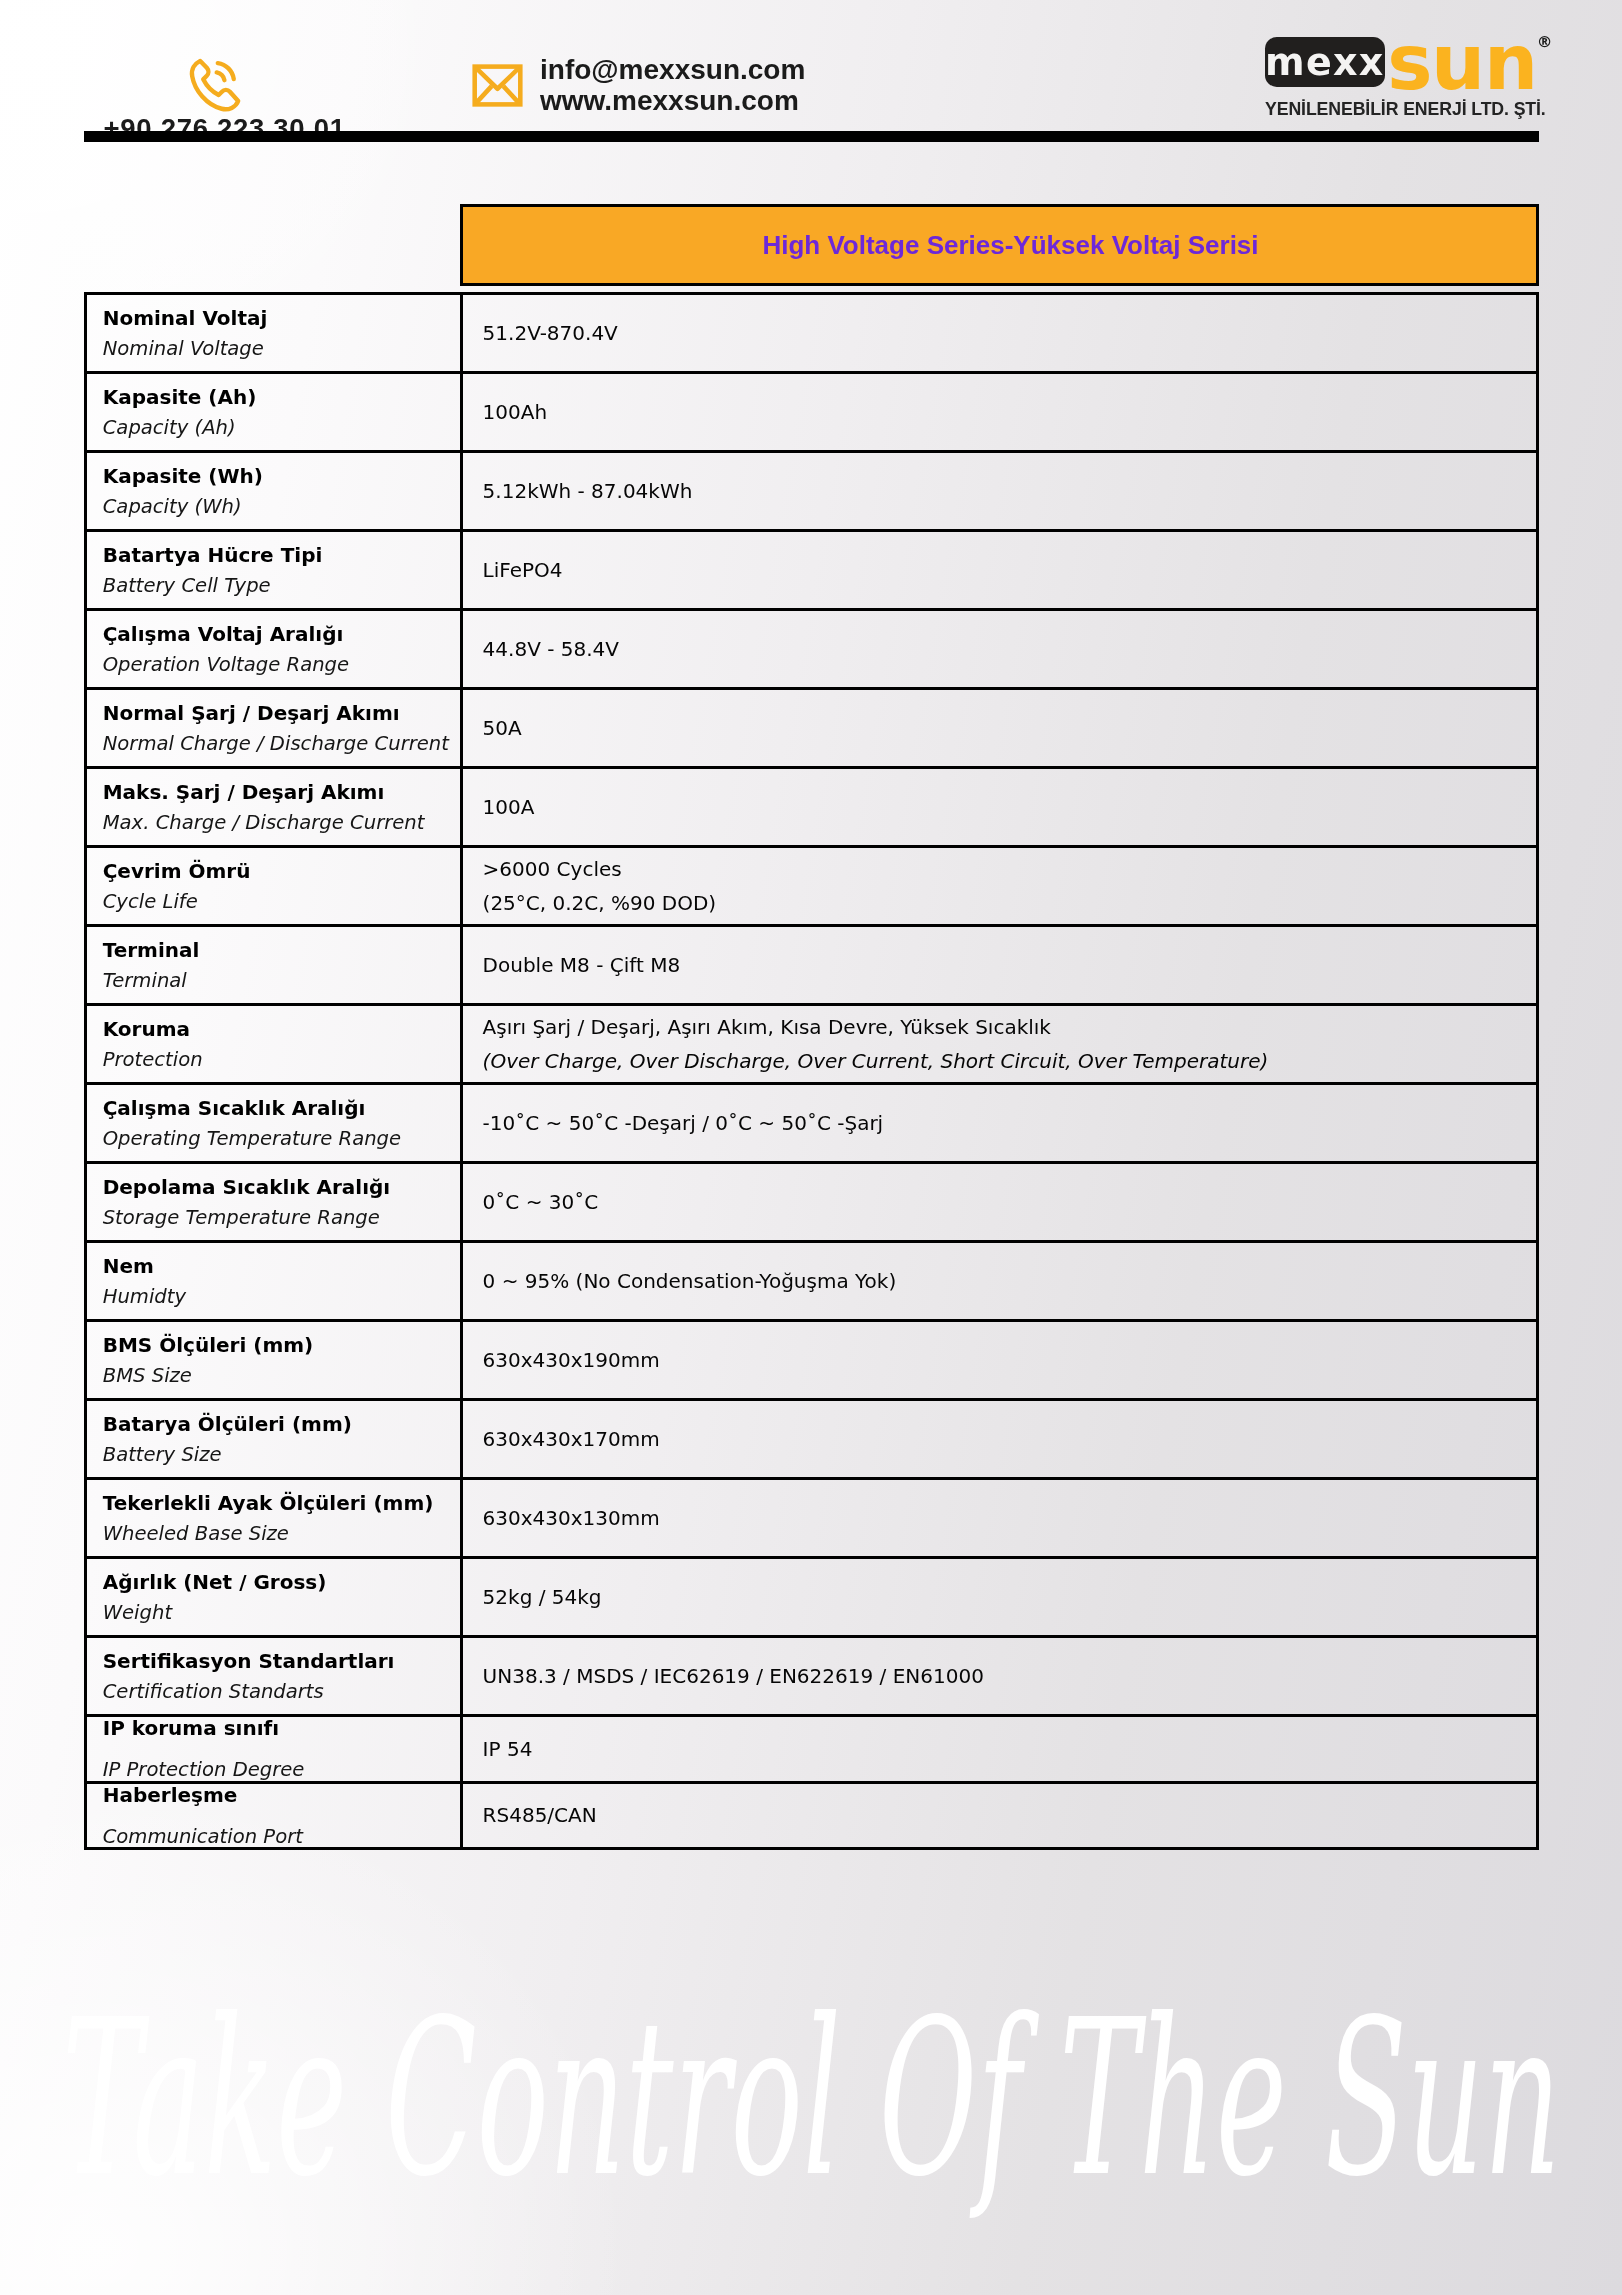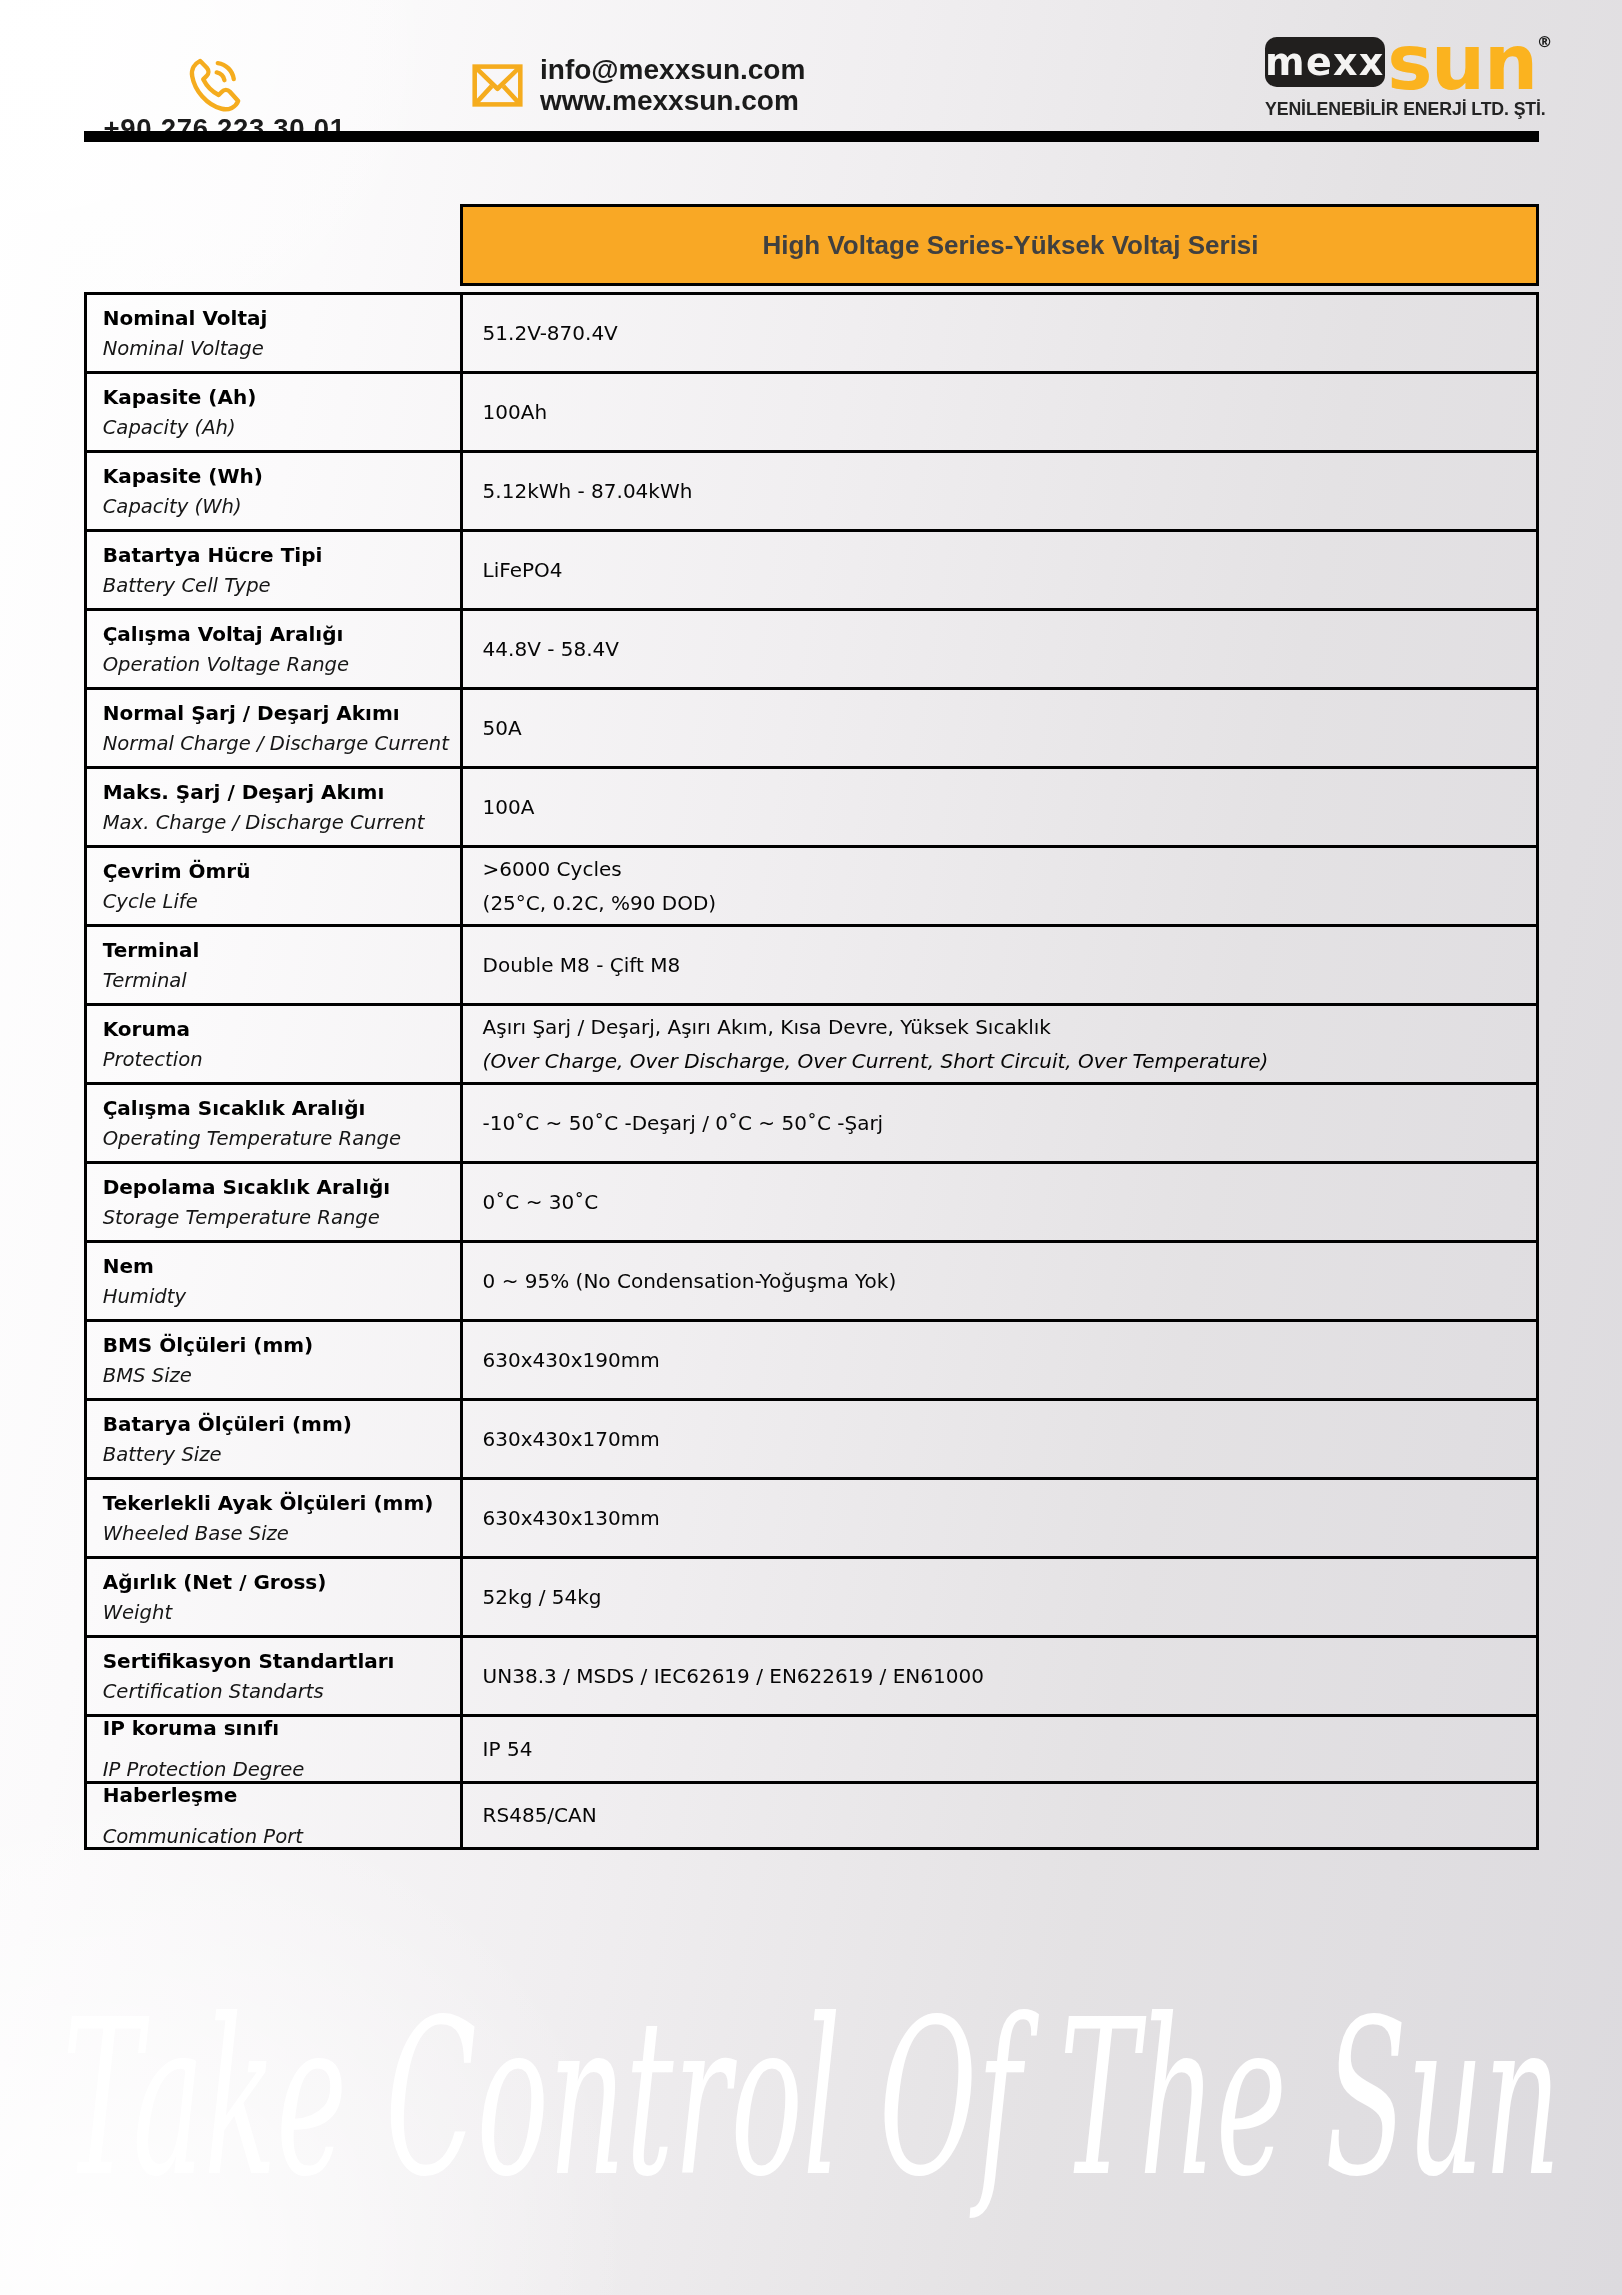--- a/index.html
+++ b/index.html
@@ -57,21 +57,21 @@
   }
 
   .black-bar{ position:absolute; left:84px; top:131px; width:1455px; height:10.5px; background:#000; }
 
   
   .table-header{
     position:absolute; left:460px; top:204px; width:1079px; height:82px;
     background:#f9a825; border:3.3px solid #000;
     display:flex; align-items:center; justify-content:center;
     font-family:"Liberation Sans", sans-serif;
-    font-weight:bold; font-size:26px; color:#404040;padding-left:22px;
+    font-weight:bold; font-size:26px; color:#6d28d9;padding-left:22px;
   }
   table.spec{
     position:absolute; left:84px; top:292px; width:1455px;
     border-collapse:collapse; table-layout:fixed;
   }
   table.spec col.c-label{ width:376px; }
   table.spec td{
     border:3.3px solid #000;
     border-top-width:3.9px; border-bottom-width:3.9px;
     vertical-align:middle;

